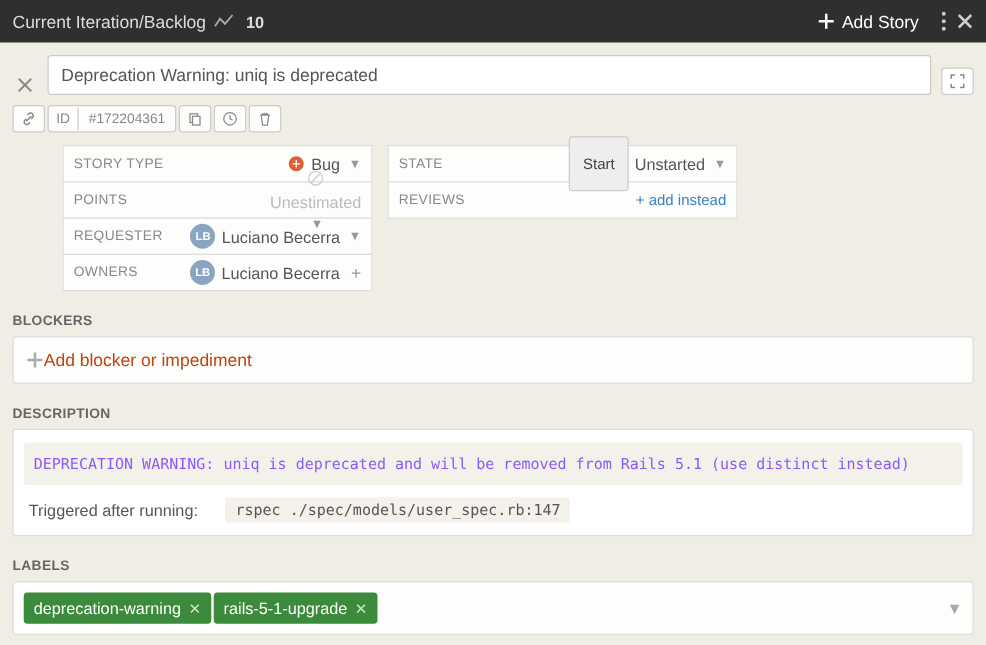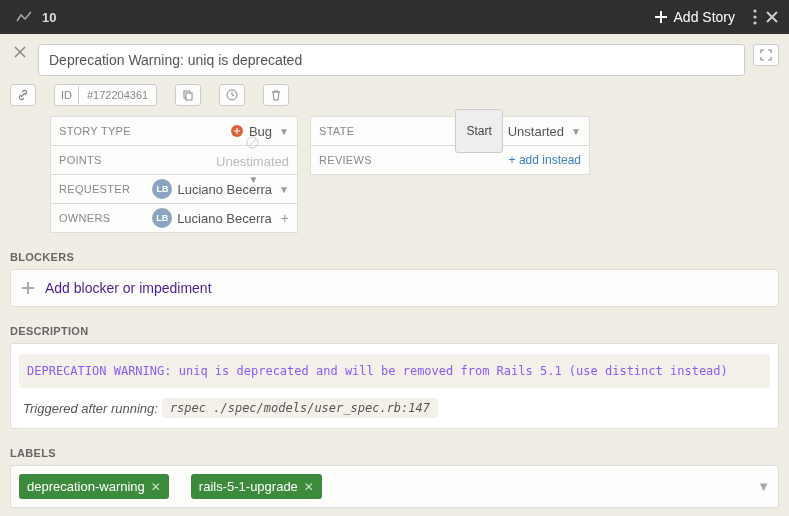--- a/index.html
+++ b/index.html
@@ -12,27 +12,27 @@
   .header-count { color: #ddd; margin-left: 4px; font-weight: bold; }
   .header-spacer { flex: 1; }
   .add-story { display: flex; align-items: center; color: #fff; font-size: 14px; cursor: pointer; margin-right: 10px; }
   .add-story svg { margin-right: 6px; }
   .header-dots, .header-close { cursor: pointer; color: #ccc; margin-left: 8px; display: flex; align-items: center; }
 
   
   .content { padding: 10px; }
   
   
-  .title-row { display: flex; align-items: flex-start; gap: 8px; margin-bottom: 8px; }
+  .title-row { display: flex; align-items: flex-end; gap: 8px; margin-bottom: 8px; }
   .title-close { color: #888; cursor: pointer; padding: 2px 4px; }
   .title-input { flex: 1; border: 1px solid #ccc; border-radius: 3px; padding: 7px 10px; font-size: 14px; background: #fff; color: #555; }
   .expand-btn { border: 1px solid #ccc; border-radius: 3px; padding: 4px 6px; background: #fff; cursor: pointer; color: #777; }
 
   
-  .toolbar-row { display: flex; align-items: flex-end; gap: 18px; margin-bottom: 10px; }
+  .toolbar-row { display: flex; align-items: flex-end; gap: 2px; margin-bottom: 10px; }
   .tool-icon { border: 1px solid #ccc; border-radius: 3px; padding: 3px 6px; background: #fdfdfb; color: #888; cursor: pointer; display: inline-flex; align-items: center; font-size: 11px; height: 22px; }
   .id-box { border: 1px solid #ccc; border-radius: 3px; background: #fdfdfb; display: inline-flex; align-items: center; height: 22px; overflow: hidden; }
   .id-label { padding: 3px 6px; border-right: 1px solid #ccc; color: #888; font-size: 11px; }
   .id-value { padding: 3px 8px; color: #888; font-size: 11px; }
   .close-btn { background: #555; color: #fff; border: none; border-radius: 3px; padding: 5px 30px; font-size: 12px; cursor: pointer; margin-left: 6px; }
 
   
   .info-cols { display: flex; gap: 12px; margin-bottom: 18px; }
   .info-col { }
   .info-col.left { width: 288px; padding-left: 40px; }
@@ -45,41 +45,42 @@
   .caret { color: #999; font-size: 10px; margin-left: 2px; }
   .unestimated { color: #bbb; font-size: 13px; flex-direction: column; }
   .start-btn { background: #eee; border: 1px solid #ccc; border-radius: 3px; padding: 14px 10px; font-size: 12px; cursor: pointer; color: #444; }
   .link-blue { color: #3b7fc4; cursor: pointer; font-size: 12px; }
   .plus-sm { color: #999; font-size: 14px; margin-left: 4px; }
 
   
   .section-h { font-size: 11px; font-weight: bold; color: #666; letter-spacing: 0.3px; margin: 6px 0; }
 
   
-  .blockers-box { border: 1px solid #ddd; background: #fdfdfb; border-radius: 3px; padding: 10px; display: flex; align-items: center; gap: 10px; color: #4c1d95; font-size: 14px; margin-bottom: 18px; }
+  .blockers-box { border: 1px solid #ddd; background: #fdfdfb; border-radius: 3px; padding: 10px; display: flex; align-items: center; gap: 0; color: #c2410c; font-size: 14px; margin-bottom: 18px; }
   .blockers-plus { color: #aaa; }
 
   
   .desc-box { border: 1px solid #ddd; background: #fff; border-radius: 3px; padding: 10px 8px; margin-bottom: 18px; }
   .desc-pre { background: #f3f1ea; border-radius: 3px; padding: 10px 8px; font-family: "Menlo", "Consolas", monospace; font-size: 12px; color: #8b5cf6; margin-bottom: 10px; white-space: pre; overflow-x: auto; }
-  .desc-line { font-size: 13px; color: #555; padding: 0 4px; display: flex; align-items: center; gap: 4px; font-style: italic; }
+  .desc-line { font-size: 13px; color: #555; padding: 0 4px; display: flex; align-items: center; gap: 22px; }
   .inline-code { background: #f3f1ea; border-radius: 3px; padding: 3px 8px; font-family: "Menlo", "Consolas", monospace; font-size: 12px; color: #555; }
 
   
-  .labels-box { border: 1px solid #ddd; background: #fdfdfb; border-radius: 3px; padding: 8px; display: flex; align-items: center; gap: 22px; }
+  .labels-box { border: 1px solid #ddd; background: #fdfdfb; border-radius: 3px; padding: 8px; display: flex; align-items: center; gap: 2px; }
   .tag { background: #3c8a3c; color: #fff; border-radius: 3px; padding: 5px 8px; font-size: 13px; display: inline-flex; align-items: center; gap: 6px; }
   .tag-x { color: #cde6cd; cursor: pointer; font-size: 12px; }
   .labels-caret { margin-left: auto; color: #aaa; cursor: pointer; }
 
   svg { display: block; }
 </style>
 </head>
 <body>
 
 <div class="header">
+  <span class="header-title">Current Iteration/Backlog</span>
   <span class="header-icon">
     <svg width="16" height="12" viewBox="0 0 16 12">
         <path d="M1 10 L5 4 L9 8 L15 1" stroke="#aaa" stroke-width="1.5" fill="none"></path>
       </svg>
   </span>
   <span class="header-count">10</span>
   <span class="header-spacer"></span>
   <span class="add-story">
     <svg width="14" height="14" viewBox="0 0 14 14">
         <path d="M7 1v12M1 7h12" stroke="#fff" stroke-width="2"></path>

